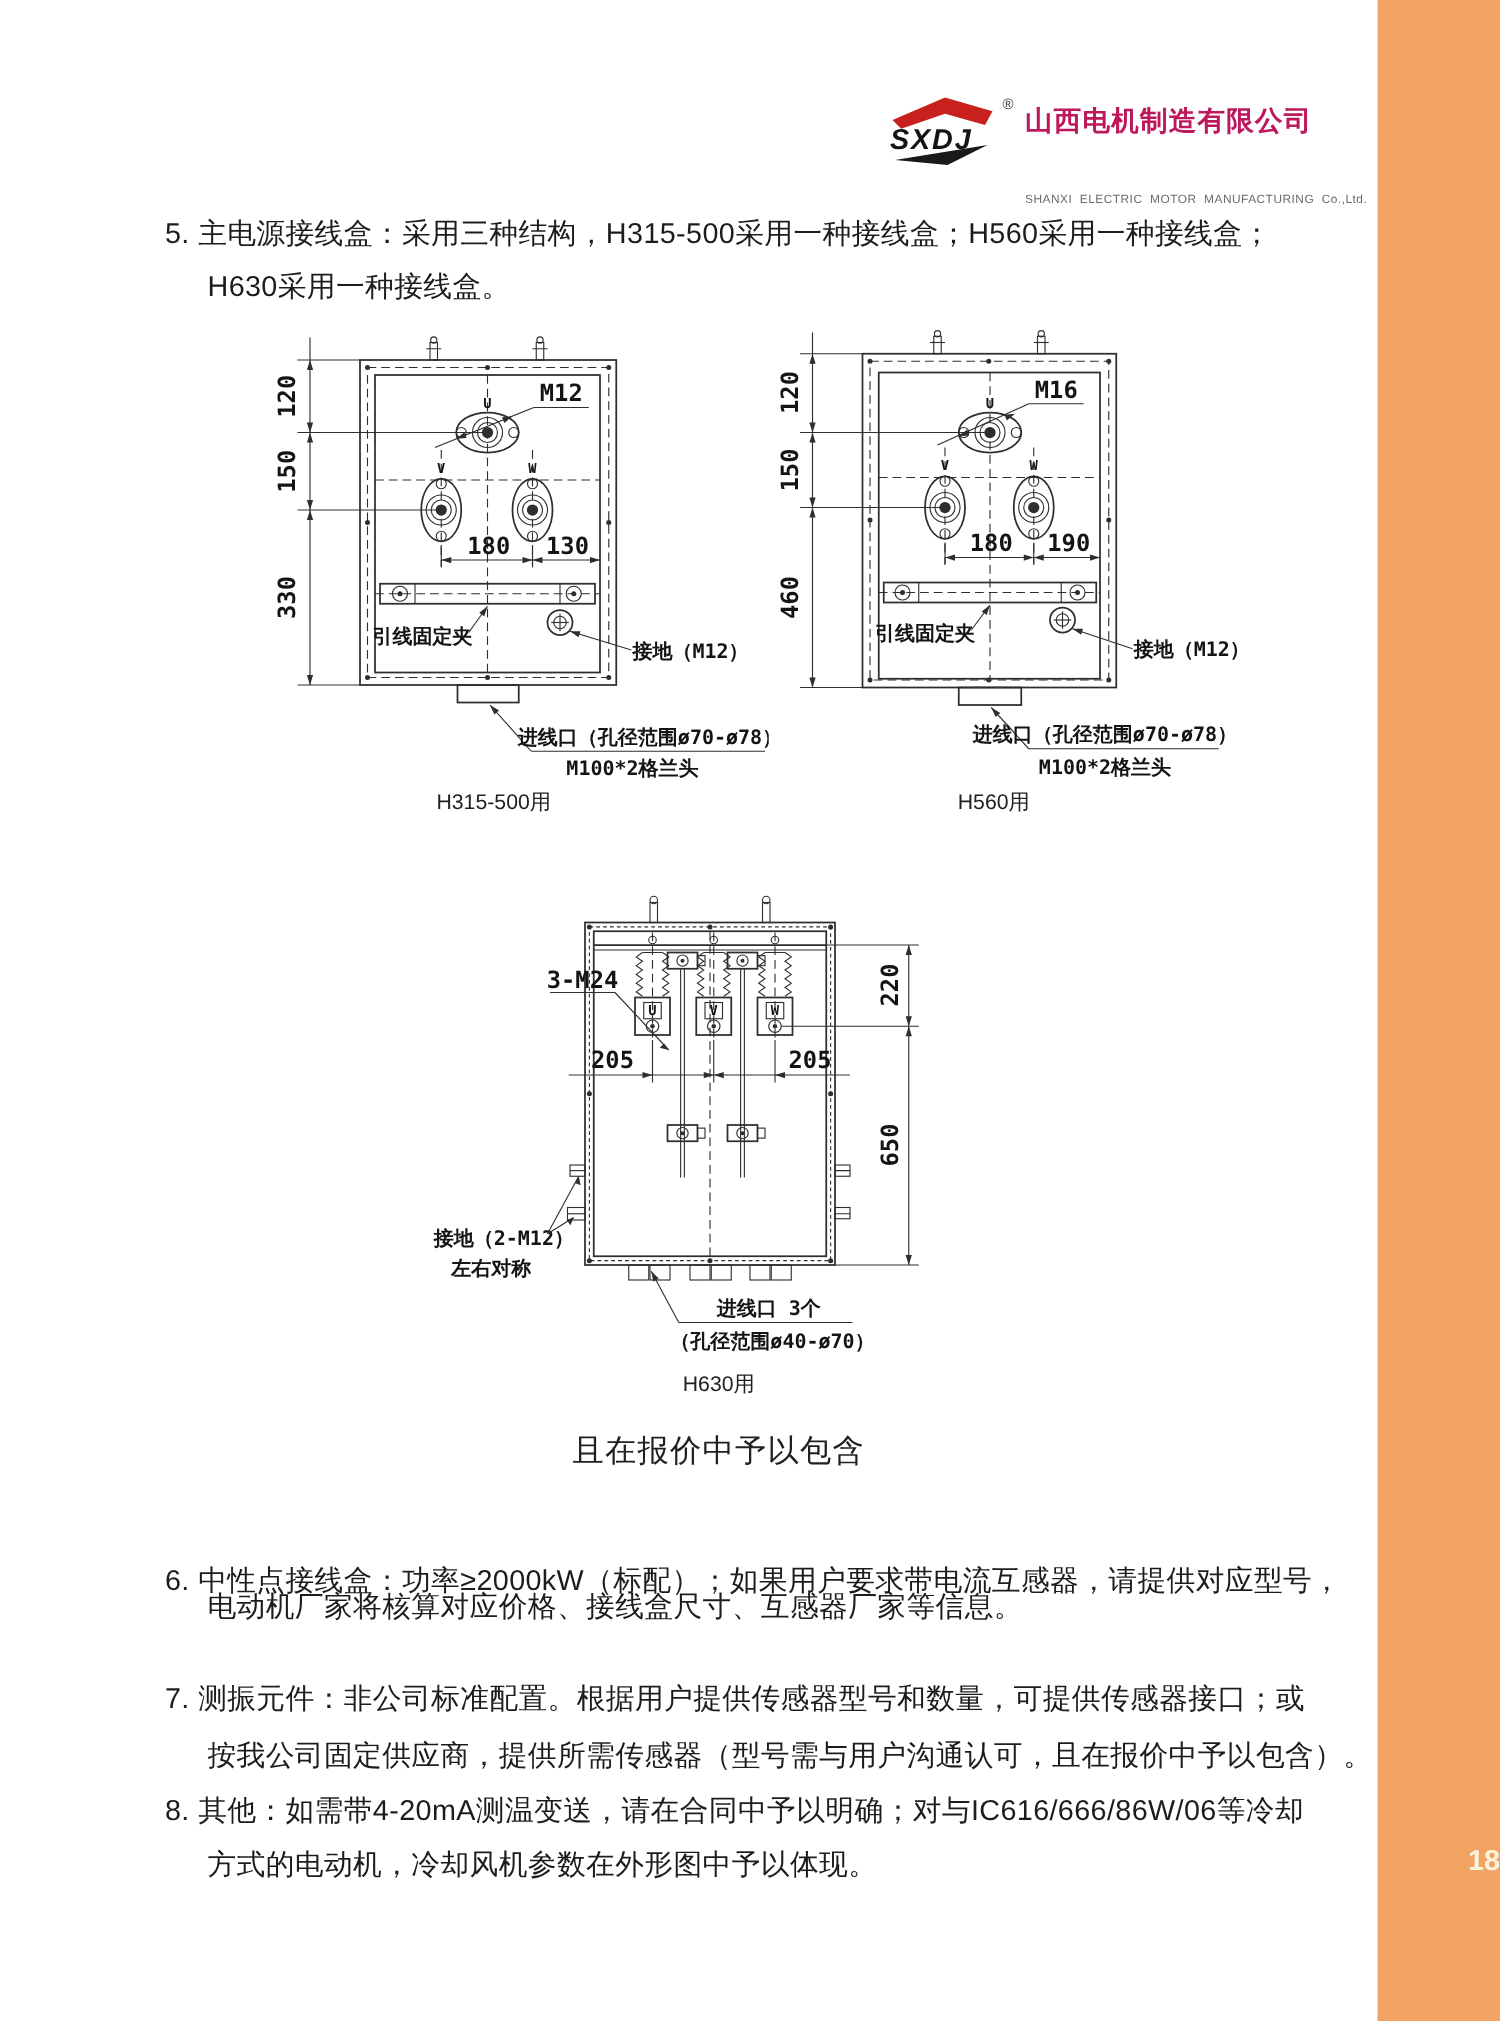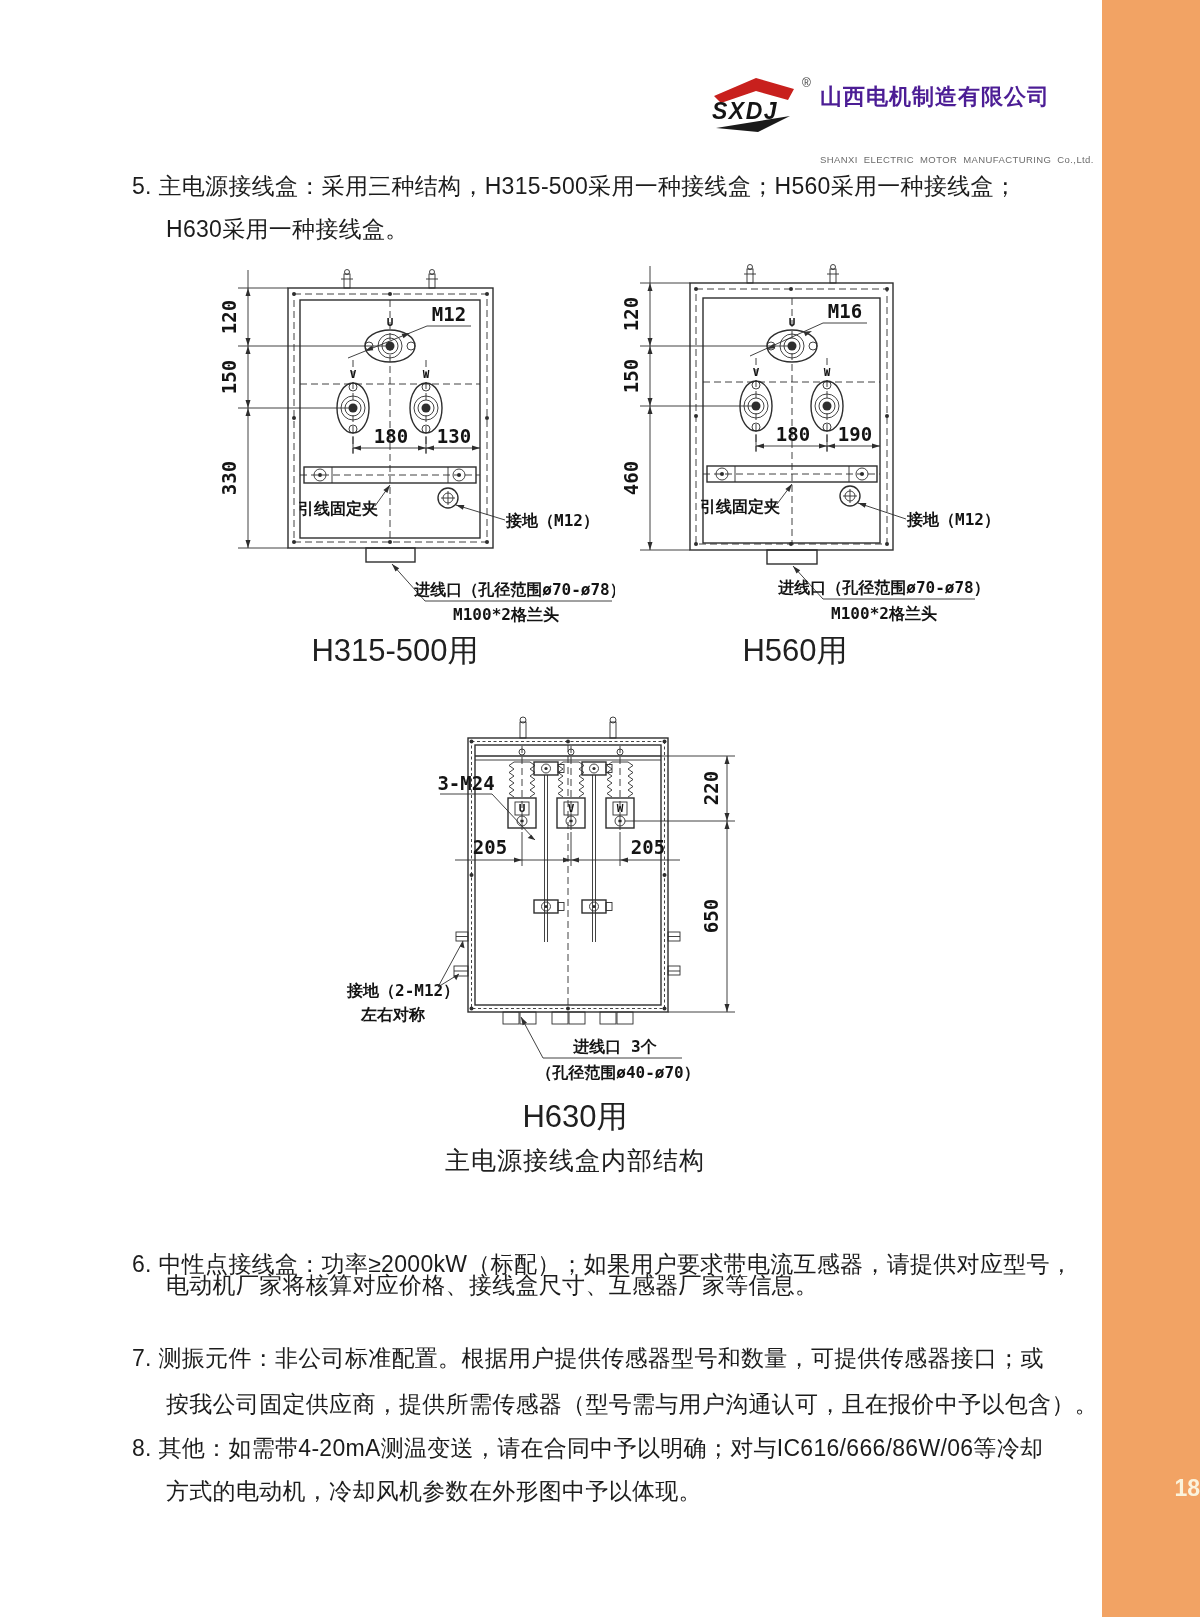--- a/index.html
+++ b/index.html
@@ -1,24 +1,24 @@
 <!DOCTYPE html>
 <html><head>
 <meta charset="utf-8">
 <style>
   html,body{margin:0;padding:0;}
   body{width:1200px;height:1617px;position:relative;background:#ffffff;overflow:hidden;
        font-family:"Liberation Sans",sans-serif;}
   .abs{position:absolute;}
   .para{position:absolute;font-size:23px;color:#1c1c1c;white-space:nowrap;letter-spacing:0.3px;}
-  .figcap{position:absolute;font-size:31px;color:#202020;text-align:center;white-space:nowrap;}
+  .figcap{position:absolute;font-size:17px;color:#202020;text-align:center;white-space:nowrap;}
   .accentbar{position:absolute;top:0;height:1617px;background:#F2A364;}
   .pagenum{position:absolute;text-align:right;color:#FBF3DC;font-weight:bold;font-size:23px;}
   
-  .cn-name{position:absolute;font-size:22px;font-weight:bold;color:#4c1d95;letter-spacing:1px;white-space:nowrap;}
+  .cn-name{position:absolute;font-size:22px;font-weight:bold;color:#be185d;letter-spacing:1px;white-space:nowrap;}
   .en-name{position:absolute;font-size:9.5px;color:#6b6b6b;letter-spacing:0.4px;word-spacing:3px;white-space:nowrap;}
   .regmark{position:absolute;font-size:12px;color:#3a3a3a;}
   
   svg .ln{stroke:#2e2e2e;stroke-width:1.4;fill:none;}
   svg .tn{stroke:#2e2e2e;stroke-width:0.9;fill:none;}
   svg .dash{stroke:#2e2e2e;stroke-width:0.9;fill:none;stroke-dasharray:7 4;}
   svg .dash2{stroke:#2e2e2e;stroke-width:0.9;fill:none;stroke-dasharray:3 2.5;}
   svg .fl{fill:#2e2e2e;stroke:none;}
   svg text{font-family:"DejaVu Sans Mono","Liberation Mono",monospace;fill:#141414;font-weight:bold;}
   svg text.num{font-size:19px;}
@@ -455,21 +455,21 @@
     <rect class="tn" x="270" y="322" width="16" height="12"></rect>
       <rect class="tn" x="287" y="322" width="16" height="12"></rect>
     <line class="tn" x1="191" y1="327" x2="213" y2="368"></line>
     <line class="tn" x1="213" y1="368" x2="352" y2="368"></line>
     <polygon class="fl" points="191,327 197,332.8 192.6,335.2"></polygon>
     <text class="lbl" x="285" y="362" text-anchor="middle">进线口 3个</text>
     <text class="lbl" x="288" y="388" text-anchor="middle">（孔径范围ø40-ø70）</text>
   </g>
 </svg>
 <div class="figcap" style="left:475px;top:1096px;width:200px;">H630用</div>
-<div class="figcap" style="left:415px;top:1144px;width:320px;font-size:25px;letter-spacing:1px;">主电源接线盒内部结构</div>
+<div class="figcap" style="left:415px;top:1144px;width:320px;font-size:25px;letter-spacing:1px;">且在报价中予以包含</div>
 
 <div class="para" style="left:132px;top:1249px;"><span>6.</span> <span>中性点接线盒：功率≥2000kW（标配）；如果用户要求带电流互感器，请提供对应型号，</span></div>
 <div class="para" style="left:166px;top:1270px;">电动机厂家将核算对应价格、接线盒尺寸、互感器厂家等信息。</div>
 
 <div class="para" style="left:132px;top:1343px;"><span>7.</span> <span>测振元件：非公司标准配置。根据用户提供传感器型号和数量，可提供传感器接口；或</span></div>
 <div class="para" style="left:166px;top:1389px;">按我公司固定供应商，提供所需传感器（型号需与用户沟通认可，且在报价中予以包含）。</div>
 
 <div class="para" style="left:132px;top:1433px;"><span>8.</span> <span>其他：如需带4-20mA测温变送，请在合同中予以明确；对与IC616/666/86W/06等冷却</span></div>
 <div class="para" style="left:166px;top:1476px;">方式的电动机，冷却风机参数在外形图中予以体现。</div>
 

